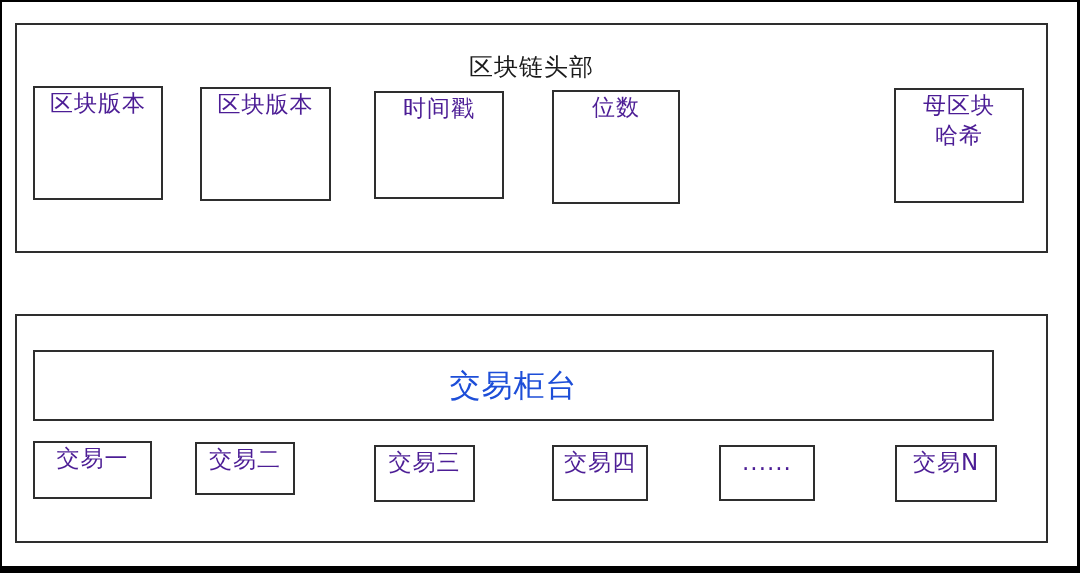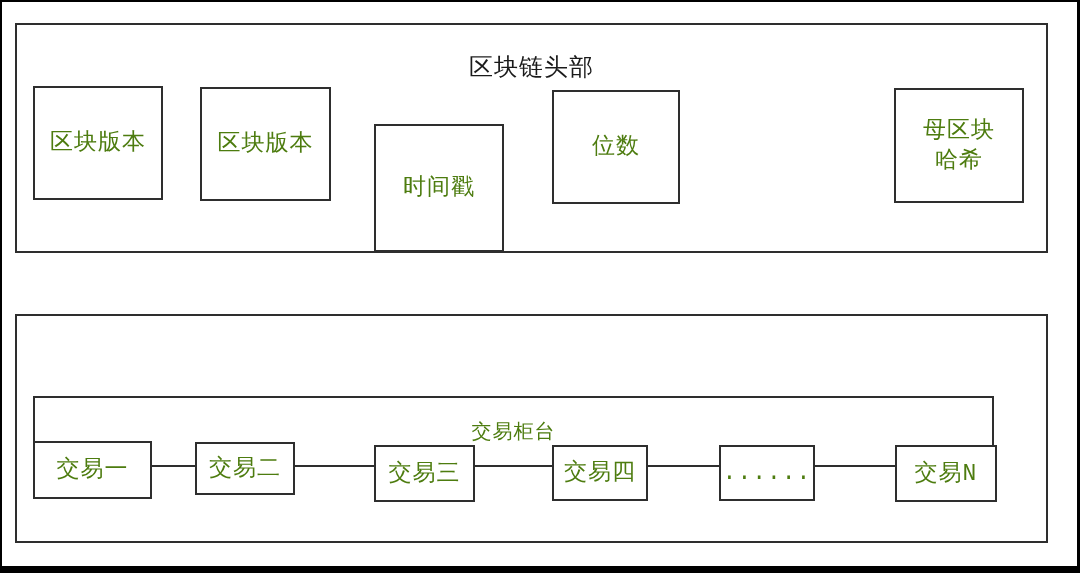--- a/index.html
+++ b/index.html
@@ -42,51 +42,48 @@
     line-height: 24px;
     letter-spacing: 1px;
     color: #1a1a1a;
   }
   .cell {
     position: absolute;
     box-sizing: border-box;
     border: 2px solid #2e2e2e;
     background: #ffffff;
     display: flex;
-    align-items: center;
     justify-content: center;
     text-align: center;
     font-size: 23px;
     line-height: 30px;
     letter-spacing: 1px;
-    color: #4d7c0f;
+    color: #4c1d95;
     white-space: pre-line;
-    font-family: Liberation Mono, monospace;
   }
   
   .f0 { left: 16px;  top: 61px; width: 130px; height: 114px; }
   .f1 { left: 183px; top: 62px; width: 131px; height: 114px; }
-  .f2 { left: 357px; top: 66px; width: 130px; height: 128px; margin-top: 33px; }
+  .f2 { left: 357px; top: 66px; width: 130px; height: 108px; }
   .f3 { left: 535px; top: 65px; width: 128px; height: 114px; }
   .f4 { left: 708px; top: 65px; width: 127px; height: 114px; }
   .f5 { left: 877px; top: 63px; width: 130px; height: 115px; }
   
   .counter-bar {
     position: absolute;
     left: 16px; top: 34px;
     width: 961px; height: 71px;
     box-sizing: border-box;
     border: 2px solid #2e2e2e;
     display: flex;
     align-items: center;
     justify-content: center;
-    font-size: 20px;
+    font-size: 31px;
     letter-spacing: 1px;
-    color: #4d7c0f;
-    margin-top: 46px;
+    color: #1d4ed8;
   }
   
   .t0 { left: 16px;  top: 125px; width: 119px; height: 58px; }
   .t1 { left: 178px; top: 126px; width: 100px; height: 53px; }
   .t2 { left: 357px; top: 129px; width: 101px; height: 57px; }
   .t3 { left: 535px; top: 129px; width: 96px;  height: 56px; }
   .t4 { left: 702px; top: 129px; width: 96px;  height: 56px; }
   .t5 { left: 878px; top: 129px; width: 102px; height: 57px; }
 </style>
 </head>

